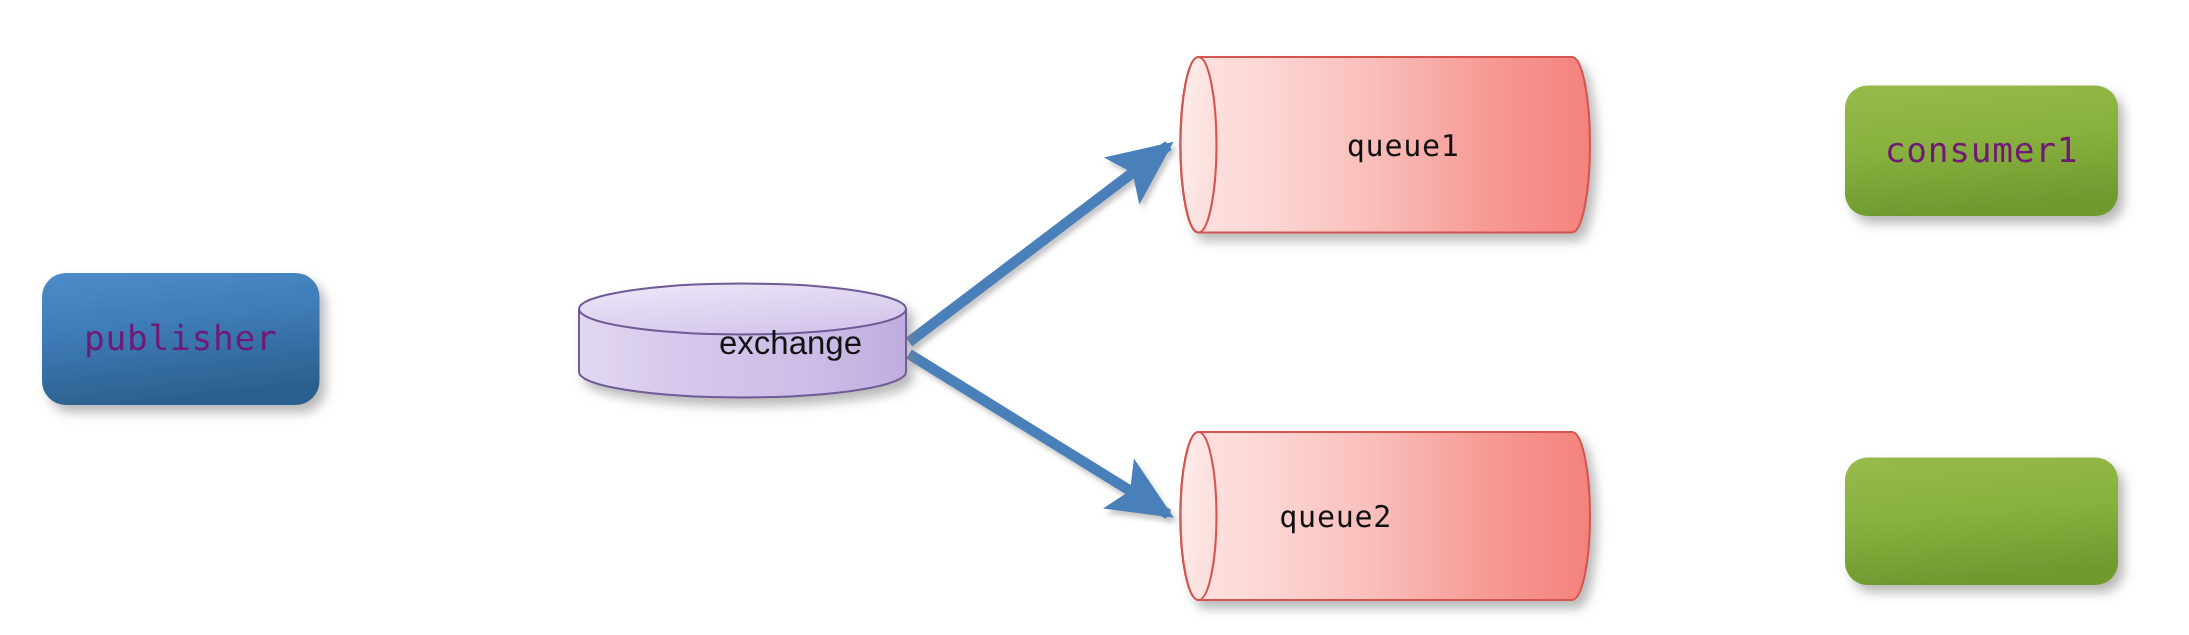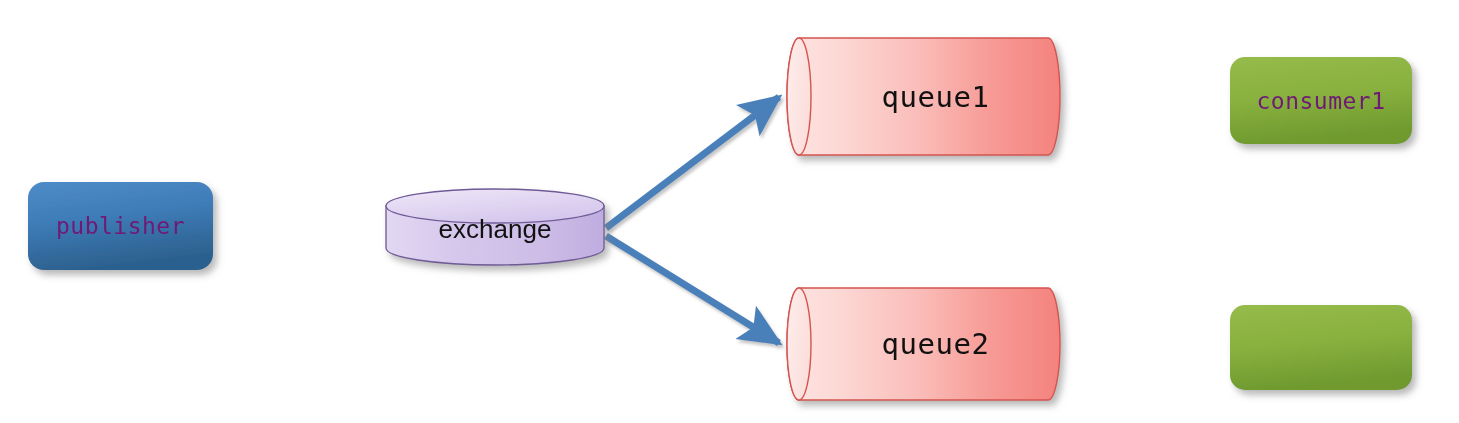--- a/index.html
+++ b/index.html
@@ -32,35 +32,36 @@
   }
   .label-mono-white {
     font-family: "DejaVu Sans Mono", "Liberation Mono", monospace;
     color: #701a75;
     font-size: 23px;
     letter-spacing: 0.5px;
   }
   .label-mono-black {
     font-family: "DejaVu Sans Mono", "Liberation Mono", monospace;
     color: #111111;
-    font-size: 29px;
+    font-size: 20px;
     letter-spacing: 0.5px;
   }
   .label-sans-black {
     font-family: "Liberation Sans", sans-serif;
     color: #111111;
-    font-size: 26px;
+    font-size: 22px;
+    padding-left: 32px;
   }
   
   #publisher-label { left: 28px;   top: 182px; width: 185px; height: 88px; }
   
   #exchange-label  { left: 386px;  top: 196px; width: 218px; height: 66px; }
   
   #queue1-label    { left: 811px;  top: 38px;  width: 249px; height: 117px; }
-  #queue2-label    { left: 811px;  top: 288px; width: 249px; height: 112px; }
+  #queue2-label    { left: 766px;  top: 288px; width: 249px; height: 112px; }
   
   #consumer1-label { left: 1230px; top: 57px;  width: 182px; height: 87px; }
   #consumer2-label { left: 1230px; top: 305px; width: 182px; height: 85px; }
 </style>
 </head>
 <body>
 
 <div id="canvas">
 
   <svg id="diagram-svg" viewBox="0 0 1459 423" xmlns="http://www.w3.org/2000/svg">

